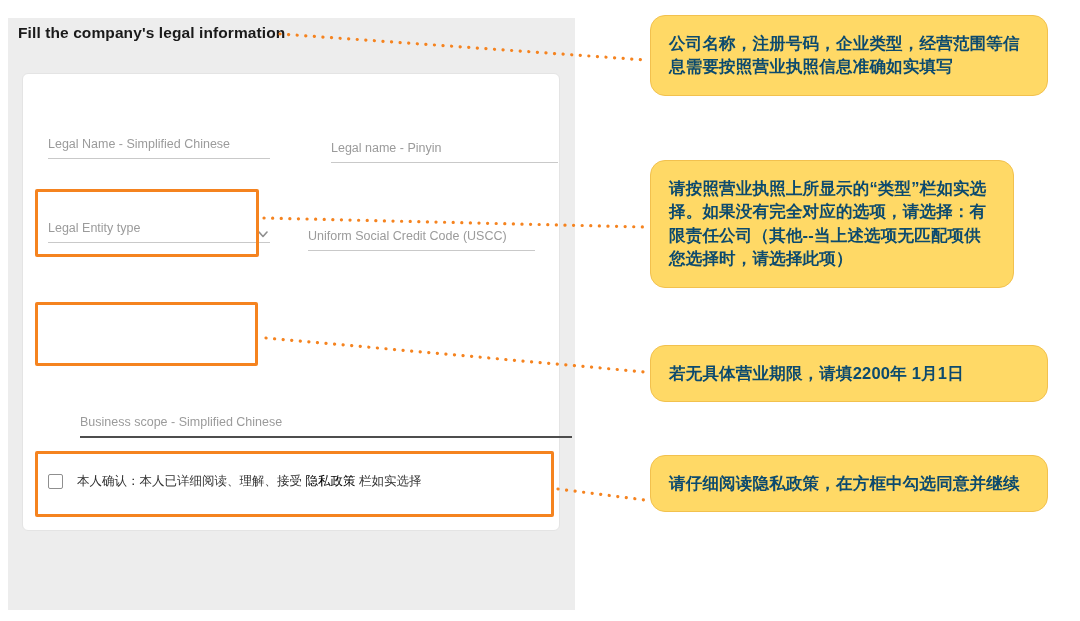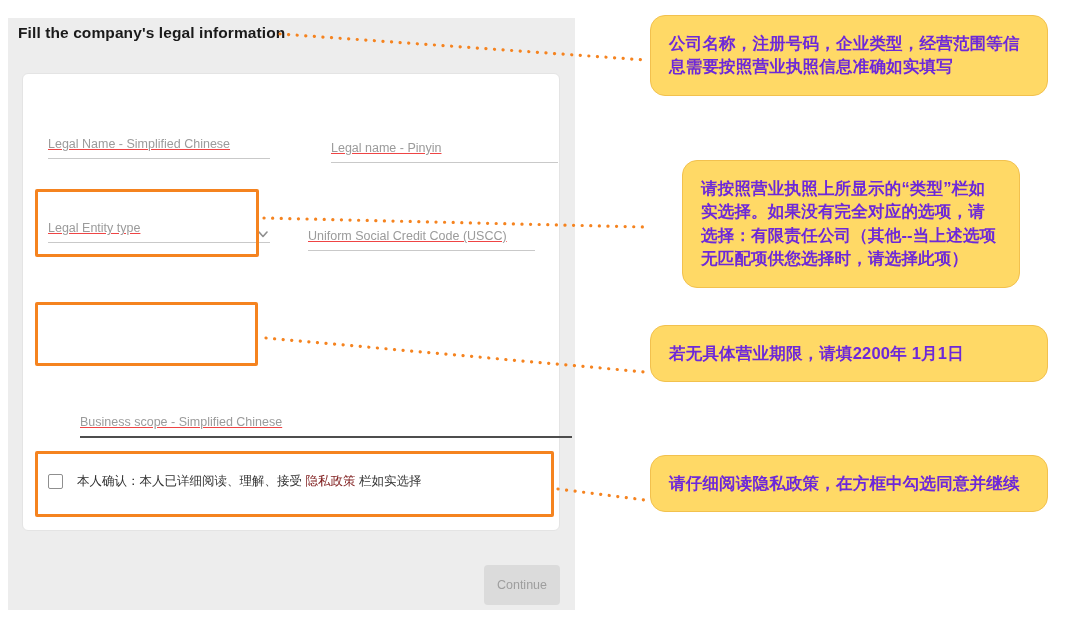--- a/index.html
+++ b/index.html
@@ -6,49 +6,48 @@
   .root{
     position:relative;width:1080px;height:621px;overflow:hidden;
     font-family:"Liberation Sans","DejaVu Sans",sans-serif;background:#fff;
   }
   .panel{position:absolute;left:8px;top:18px;width:567px;height:592px;background:#EDEDED;}
   .page-title{position:absolute;left:18px;top:24px;font-size:15.5px;font-weight:bold;color:#1a1a1a;letter-spacing:.1px;}
   .card{position:absolute;left:22px;top:73px;width:538px;height:458px;background:#ffffff;border:1px solid #e4e4e4;border-radius:6px;box-sizing:border-box;}
   .field{position:absolute;}
   .field input{
     width:100%;box-sizing:border-box;background:transparent;border:none;outline:none;
-    border-bottom:1px solid #c9c9c9;padding:0 0 7px 0;font-size:12.5px;color:#ef4444;
+    border-bottom:1px solid #c9c9c9;padding:0 0 7px 0;font-size:12.5px;color:#1d4ed8;
     font-family:"Liberation Sans","DejaVu Sans",sans-serif;
-    text-decoration:underline;
   }
   .field input::placeholder{color:#9b9b9b;opacity:1;}
   .field.scope input{border-bottom:2px solid #4d4d4d;}
   .select-wrap{display:flex;align-items:center;}
   .chevron{position:absolute;right:2px;top:3px;color:#8f8f8f;}
   .consent{position:absolute;left:48px;top:474px;display:flex;align-items:flex-start;}
   .checkbox{width:13px;height:13px;border:1px solid #8f8f8f;border-radius:2px;background:#fff;flex:none;cursor:pointer;}
   .consent-text{margin-left:14px;font-size:12.5px;color:#333;line-height:15px;}
-  .privacy-link{color:#7f1d1d;text-decoration:none;cursor:pointer;}
+  .privacy-link{color:#000000;text-decoration:none;cursor:pointer;}
   .btn-continue{
     position:absolute;left:484px;top:565px;width:76px;height:40px;background:#dbdbdb;border:none;
     border-radius:4px;color:#9e9e9e;font-size:12.5px;font-family:"Liberation Sans","DejaVu Sans",sans-serif;
   }
   .hl{position:absolute;border:3px solid #F5831F;border-radius:2px;box-sizing:border-box;pointer-events:none;}
   .hl.entity{left:35px;top:189px;width:224px;height:68px;}
   .hl.license{left:35px;top:302px;width:223px;height:64px;}
   .hl.consent-box{left:35px;top:451px;width:519px;height:66px;}
   .overlay{position:absolute;left:0;top:0;width:1080px;height:621px;pointer-events:none;}
   .callout{
     position:absolute;left:650px;width:398px;box-sizing:border-box;background:#FFD966;
     border:1px solid #f2c14e;border-radius:15px;padding:16px 18px;
-    font-size:16.5px;font-weight:bold;color:#6d28d9;line-height:1.42;letter-spacing:.2px;
+    font-size:16.5px;font-weight:bold;color:#0c4a6e;line-height:1.42;letter-spacing:.2px;
   }
   .callout.c1{top:15px;}
-  .callout.c2{top:160px;width:338px;margin-left:32px;}
-  .callout.c3{top:325px;}
+  .callout.c2{top:160px;width:364px;}
+  .callout.c3{top:345px;}
   .callout.c4{top:455px;}
 </style>
 </head>
 <body>
 
 <div class="root">
 
   <div class="panel"></div>
 
   <div class="page-title">Fill the company's legal information</div>
@@ -77,21 +76,20 @@
 
   <div class="field scope" style="left:48px;top:412px;width:492px;margin-left:32px;">
     <input type="text" placeholder="Business scope - Simplified Chinese" style="">
   </div>
 
   <div class="consent">
     <span class="checkbox"></span>
     <span class="consent-text"><span>本人确认：本人已详细阅读、理解、接受 </span><a class="privacy-link">隐私政策</a><span> 栏如实选择</span></span>
   </div>
 
-  <button class="btn-continue" disabled="">Continue</button>
 
   <div class="hl entity"></div>
   <div class="hl license"></div>
   <div class="hl consent-box"></div>
 
   <svg class="overlay">
     <g stroke="#F5831F" stroke-width="3.2" stroke-linecap="round" stroke-dasharray="0.1 8.5" fill="none">
       <line x1="280" y1="34" x2="645" y2="60"></line>
       <line x1="264" y1="218" x2="645" y2="227"></line>
       <line x1="266" y1="338" x2="645" y2="372"></line>

